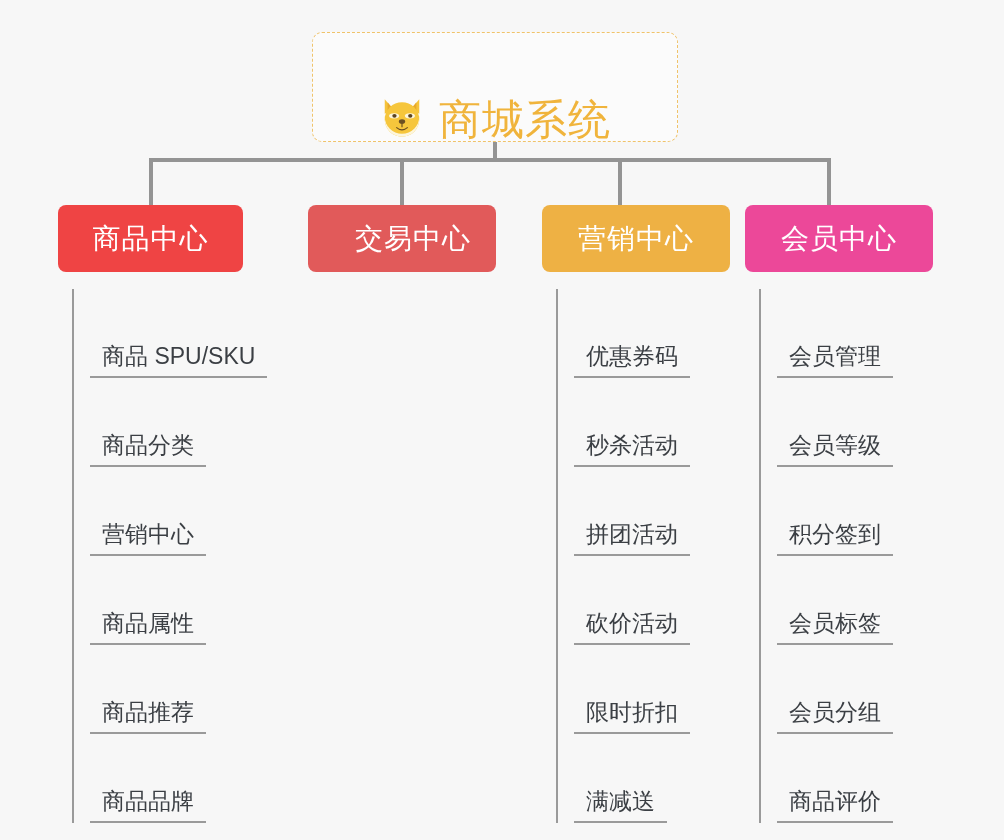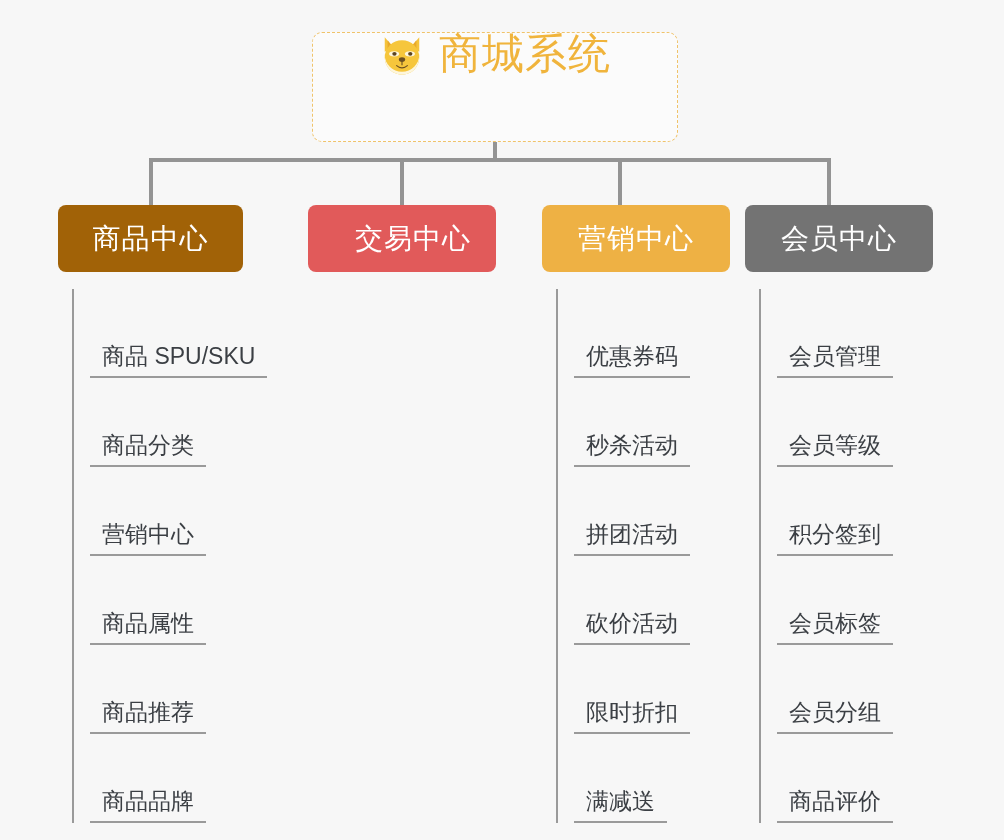--- a/index.html
+++ b/index.html
@@ -24,21 +24,21 @@
     position: absolute;
     left: 312px;
     top: 32px;
     width: 366px;
     height: 110px;
     box-sizing: border-box;
     background: #fbfbfb;
     border: 1px dashed #f0c36a;
     border-radius: 10px;
     display: flex;
-    align-items: flex-start;
+    align-items: flex-end;
     justify-content: center;
     gap: 14px;
   }
   #root-icon {
     width: 46px;
     height: 46px;
     flex: 0 0 auto;
     display: block;
   }
   #root-title {
@@ -150,21 +150,21 @@
   </div>
 
   <div class="conn" id="conn-stem"></div>
   <div class="conn" id="conn-bus"></div>
   <div class="conn-drop" style="left:149px"></div>
   <div class="conn-drop" style="left:400px"></div>
   <div class="conn-drop" style="left:618px"></div>
   <div class="conn-drop" style="left:827px"></div>
 
   <div class="column" style="left:58px">
-    <div class="cat-box" style="width: 185px; background-color: #a16207;">
+    <div class="cat-box" style="width: 185px; background-color: #ef4444;">
       <span>商品中心</span>
     </div>
     <div class="leaf-list">
       <div class="leaf-spine" style="height: 534px;"></div>
       <div class="leaf-item">
           <span class="leaf-label">商品 SPU/SKU</span>
         </div>
       <div class="leaf-item">
           <span class="leaf-label">商品分类</span>
         </div>
@@ -210,21 +210,21 @@
       <div class="leaf-item">
           <span class="leaf-label">限时折扣</span>
         </div>
       <div class="leaf-item">
           <span class="leaf-label">满减送</span>
         </div>
     </div>
   </div>
 
   <div class="column" style="left:745px">
-    <div class="cat-box" style="width: 188px; background-color: #737373;">
+    <div class="cat-box" style="width: 188px; background-color: #ec4899;">
       <span>会员中心</span>
     </div>
     <div class="leaf-list">
       <div class="leaf-spine" style="height: 534px;"></div>
       <div class="leaf-item">
           <span class="leaf-label">会员管理</span>
         </div>
       <div class="leaf-item">
           <span class="leaf-label">会员等级</span>
         </div>

